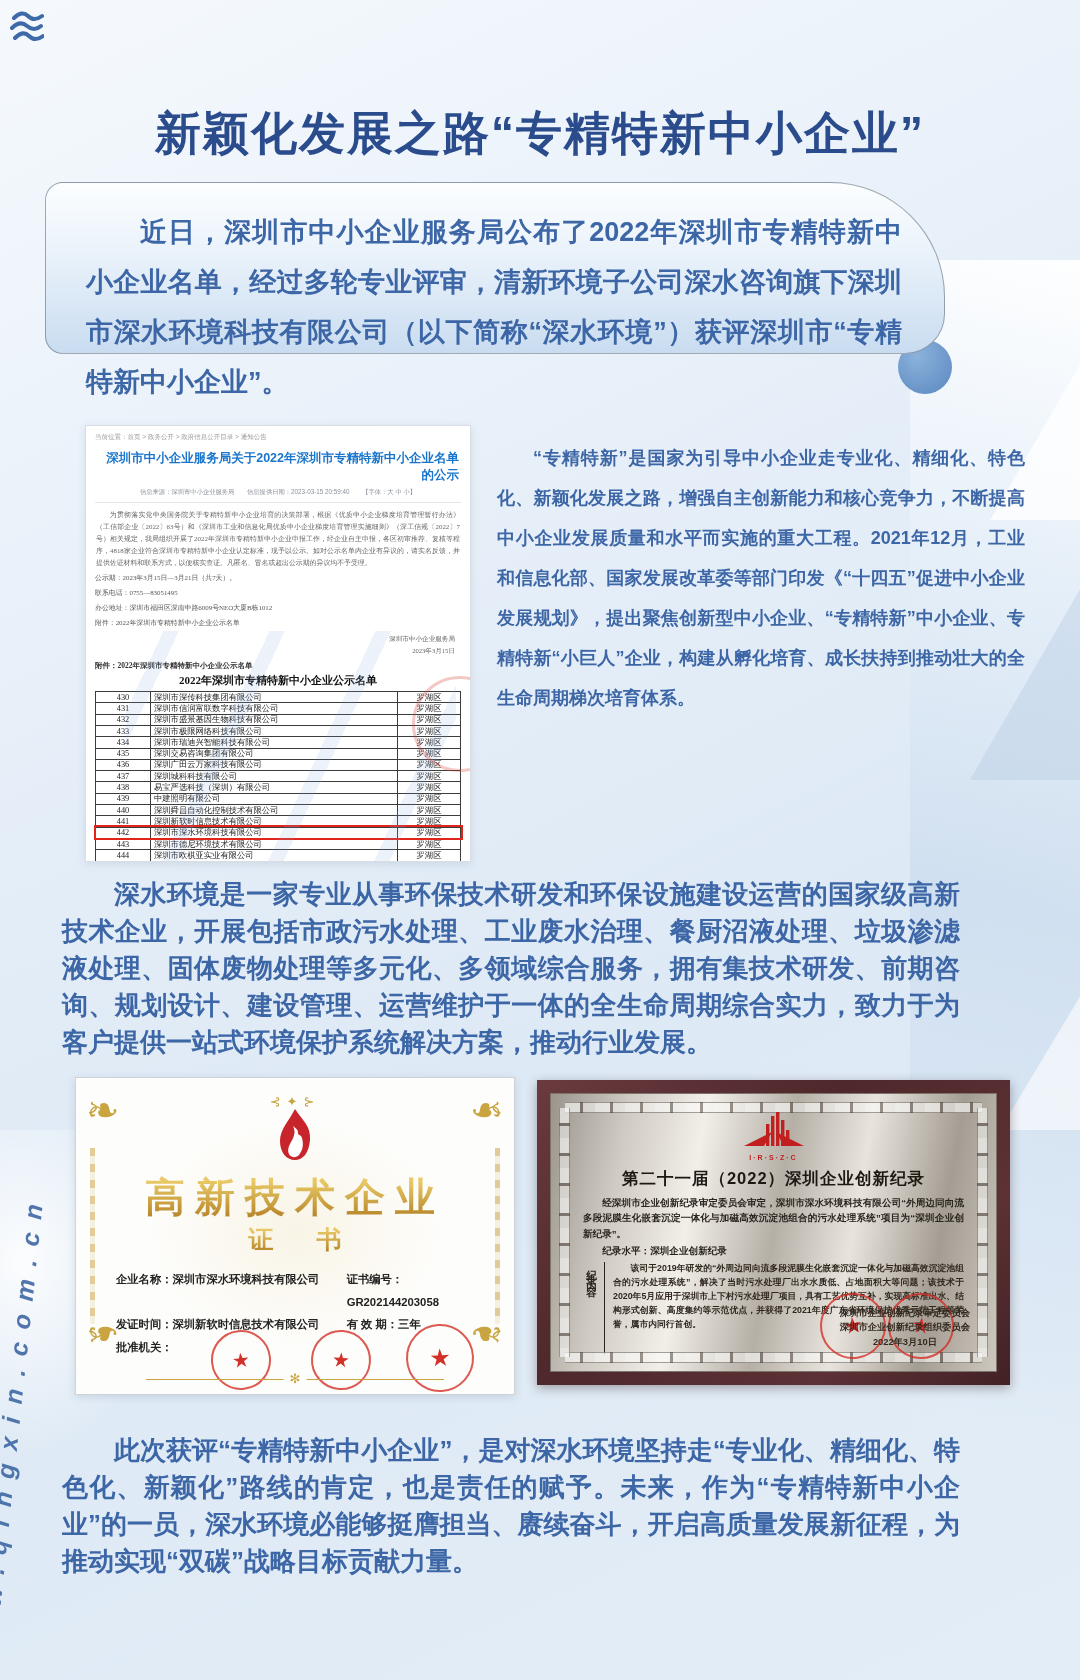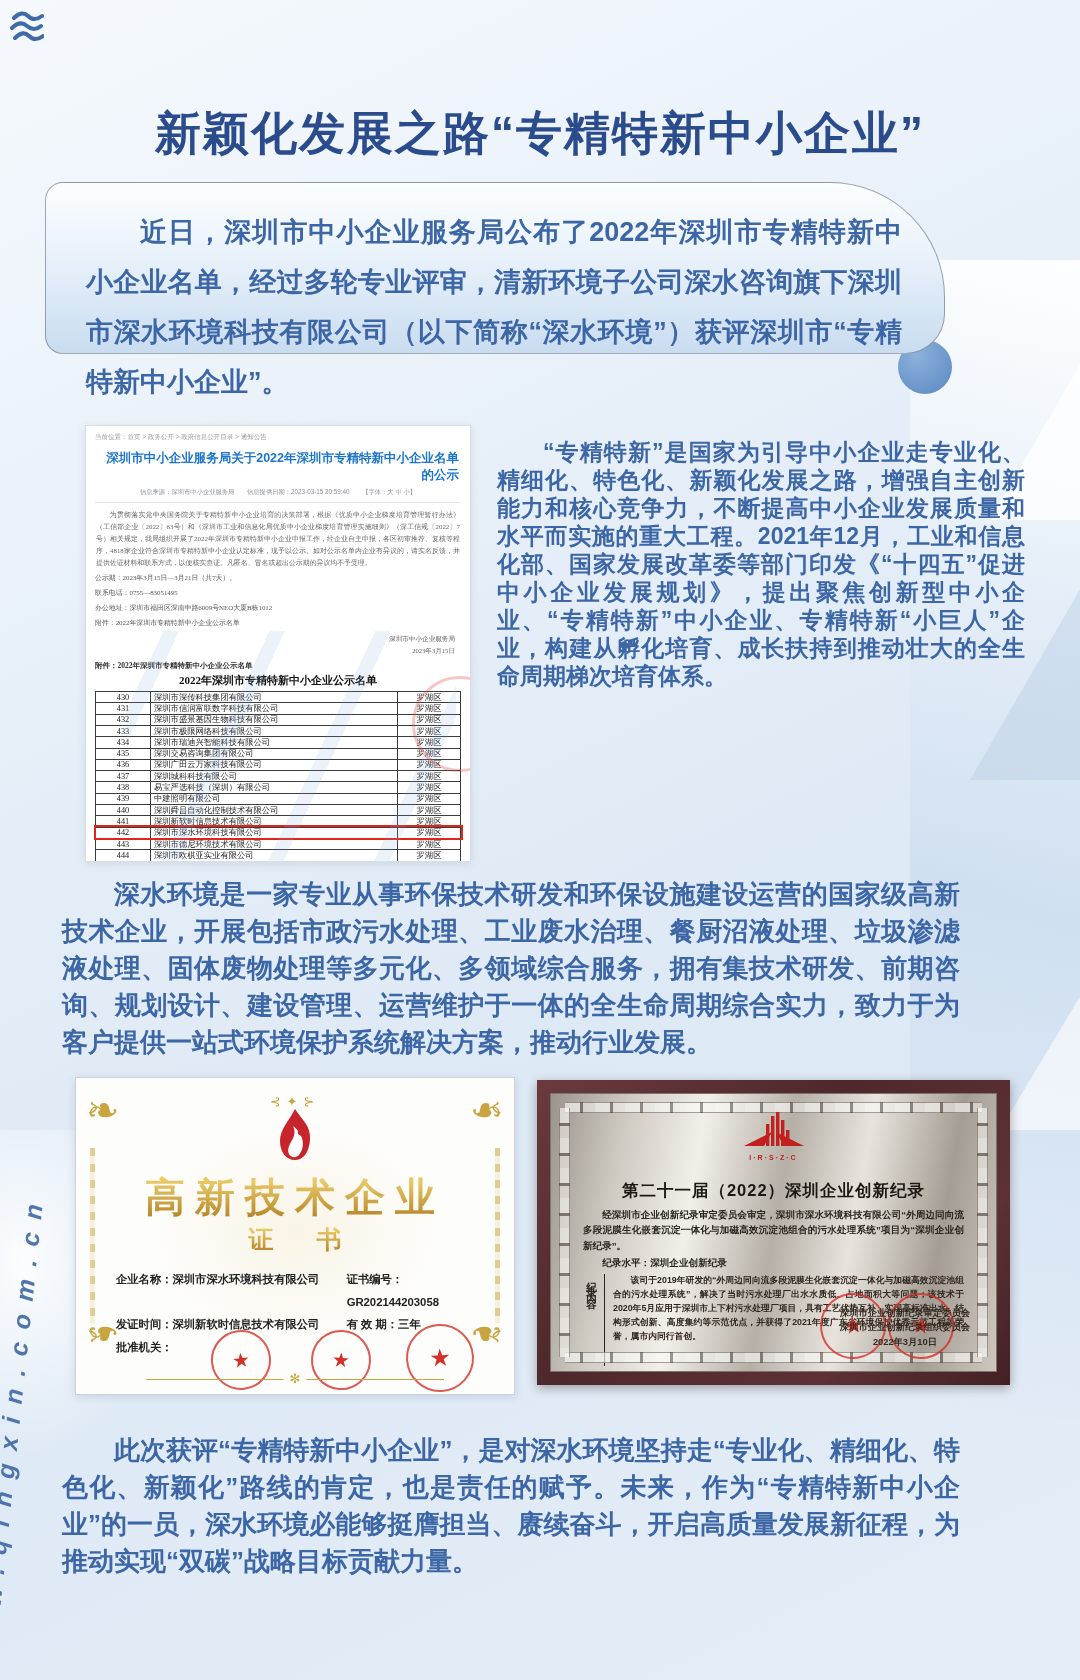--- a/index.html
+++ b/index.html
@@ -50,21 +50,21 @@
   td.col-no{width:48px;text-align:center;}
   td.col-name{text-align:left;}
   td.col-district{width:56px;text-align:center;}
   tr.hl{outline:2.5px solid #e1251b;outline-offset:0;}
   .doc-stripes{position:absolute;left:40px;top:205px;width:330px;height:230px;pointer-events:none;
     background:repeating-linear-gradient(115deg,rgba(255,255,255,0) 0 34px,rgba(125,165,220,.14) 34px 48px,rgba(255,255,255,0) 48px 96px);}
   .doc-seal-arc{position:absolute;right:-38px;top:250px;width:90px;height:90px;border-radius:50%;
     border:3px solid rgba(215,70,60,.30);pointer-events:none;}
   
   .para-blue{color:#3c66a6;font-weight:600;text-align:justify;}
-  .right-para{position:absolute;left:497px;top:438px;width:528px;font-size:23px;line-height:28px;text-indent:2em;margin:0;}
+  .right-para{position:absolute;left:497px;top:438px;width:528px;font-size:18px;line-height:40px;text-indent:2em;margin:0;}
   .company-para{position:absolute;left:62px;top:876px;width:898px;font-size:26px;line-height:37px;text-indent:2em;margin:0;font-family:Liberation Serif, serif;}
   .closing-para{position:absolute;left:62px;top:1432px;width:898px;font-size:26px;line-height:37px;text-indent:2em;margin:0;}
   
   .cert{position:absolute;left:75px;top:1077px;width:440px;height:318px;box-sizing:border-box;
     background:#fdfdfb;border:1px solid #cfd3d8;box-shadow:0 2px 8px rgba(80,100,130,.18);overflow:hidden;z-index:2;}
   .cert .guilloche{position:absolute;left:70px;top:40px;width:300px;height:230px;border-radius:50%;
     background:radial-gradient(ellipse,rgba(226,196,120,.16),rgba(226,196,120,0) 70%);}
   .cert .corner{position:absolute;font-size:40px;color:#c9a440;line-height:1;}
   .cert .corner.tl{left:10px;top:12px;}
   .cert .corner.tr{right:10px;top:12px;transform:scaleX(-1);}
@@ -91,21 +91,21 @@
   .cert .seal.s3{left:330px;top:246px;width:64px;height:64px;font-size:24px;transform:rotate(-3deg);}
   .cert .bottom-orn{position:absolute;left:70px;right:70px;bottom:14px;border-top:1.5px solid #c9a43f;}
   .cert .bottom-orn:after{content:"✻";position:absolute;left:50%;top:-9px;transform:translateX(-50%);
     color:#c9a43f;font-size:13px;background:#fdfdfb;padding:0 6px;}
   
   .plaque{position:absolute;left:537px;top:1080px;width:473px;height:305px;box-sizing:border-box;
     background:linear-gradient(135deg,#6a3a3e 0%,#4e282c 40%,#5d3135 75%,#422125 100%);
     padding:13px;box-shadow:0 3px 10px rgba(60,40,40,.4);z-index:2;}
   .plaque .metal{position:relative;width:100%;height:100%;box-sizing:border-box;overflow:hidden;
     background:linear-gradient(100deg,#9a948c 0%,#cfcac2 16%,#f2efe9 32%,#b5afa6 50%,#e8e4dd 66%,#a49d93 84%,#cdc7be 100%);
-    border:1px solid #7b746b;padding:22px 10px;}
+    border:1px solid #7b746b;padding:10px 10px;}
   .plaque .band{position:absolute;left:14px;right:14px;height:9px;
     background:repeating-linear-gradient(90deg,rgba(250,250,248,.65) 0 15px,rgba(73,64,56,.5) 15px 18px,rgba(250,250,248,.5) 18px 30px);
     border-top:1px solid rgba(80,70,60,.5);border-bottom:1px solid rgba(80,70,60,.5);}
   .plaque .band.top{top:8px;} .plaque .band.bottom{bottom:8px;}
   .plaque .vband{position:absolute;top:14px;bottom:14px;width:9px;
     background:repeating-linear-gradient(180deg,rgba(250,250,248,.65) 0 15px,rgba(73,64,56,.5) 15px 18px,rgba(250,250,248,.5) 18px 30px);
     border-left:1px solid rgba(80,70,60,.5);border-right:1px solid rgba(80,70,60,.5);}
   .plaque .vband.left{left:8px;} .plaque .vband.right{right:8px;}
   .plaque .p-logo{position:absolute;left:50%;top:16px;transform:translateX(-50%);text-align:center;}
   .plaque .p-logo .mono{font-size:7px;font-weight:700;color:#c21f1f;letter-spacing:2px;margin-top:0;}

